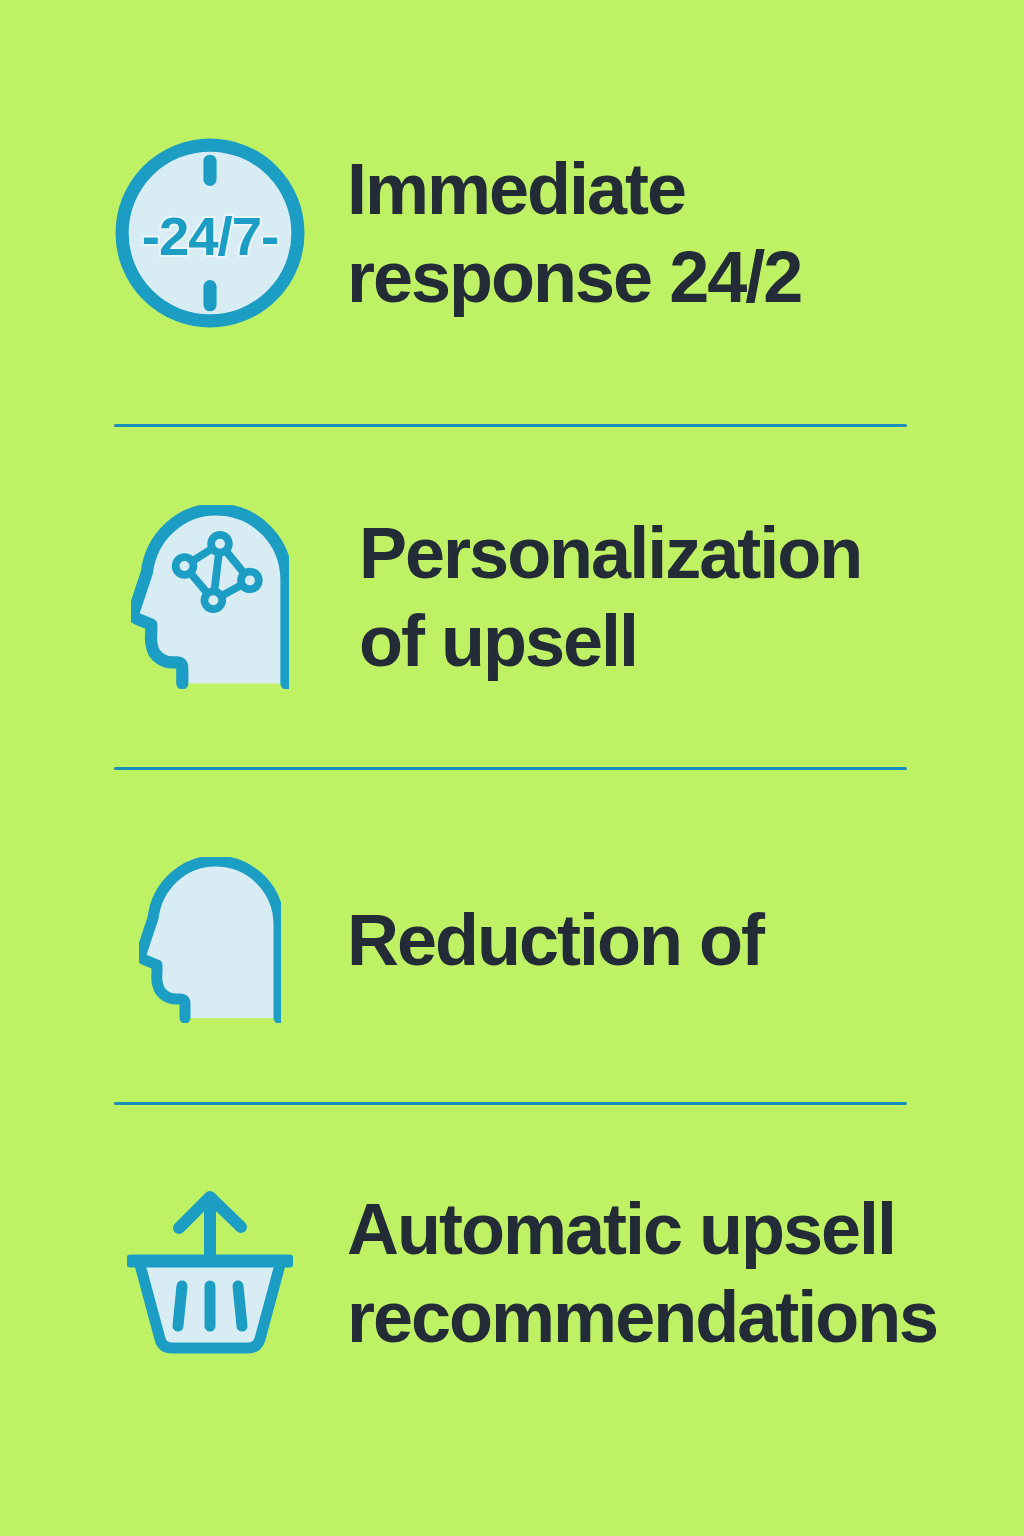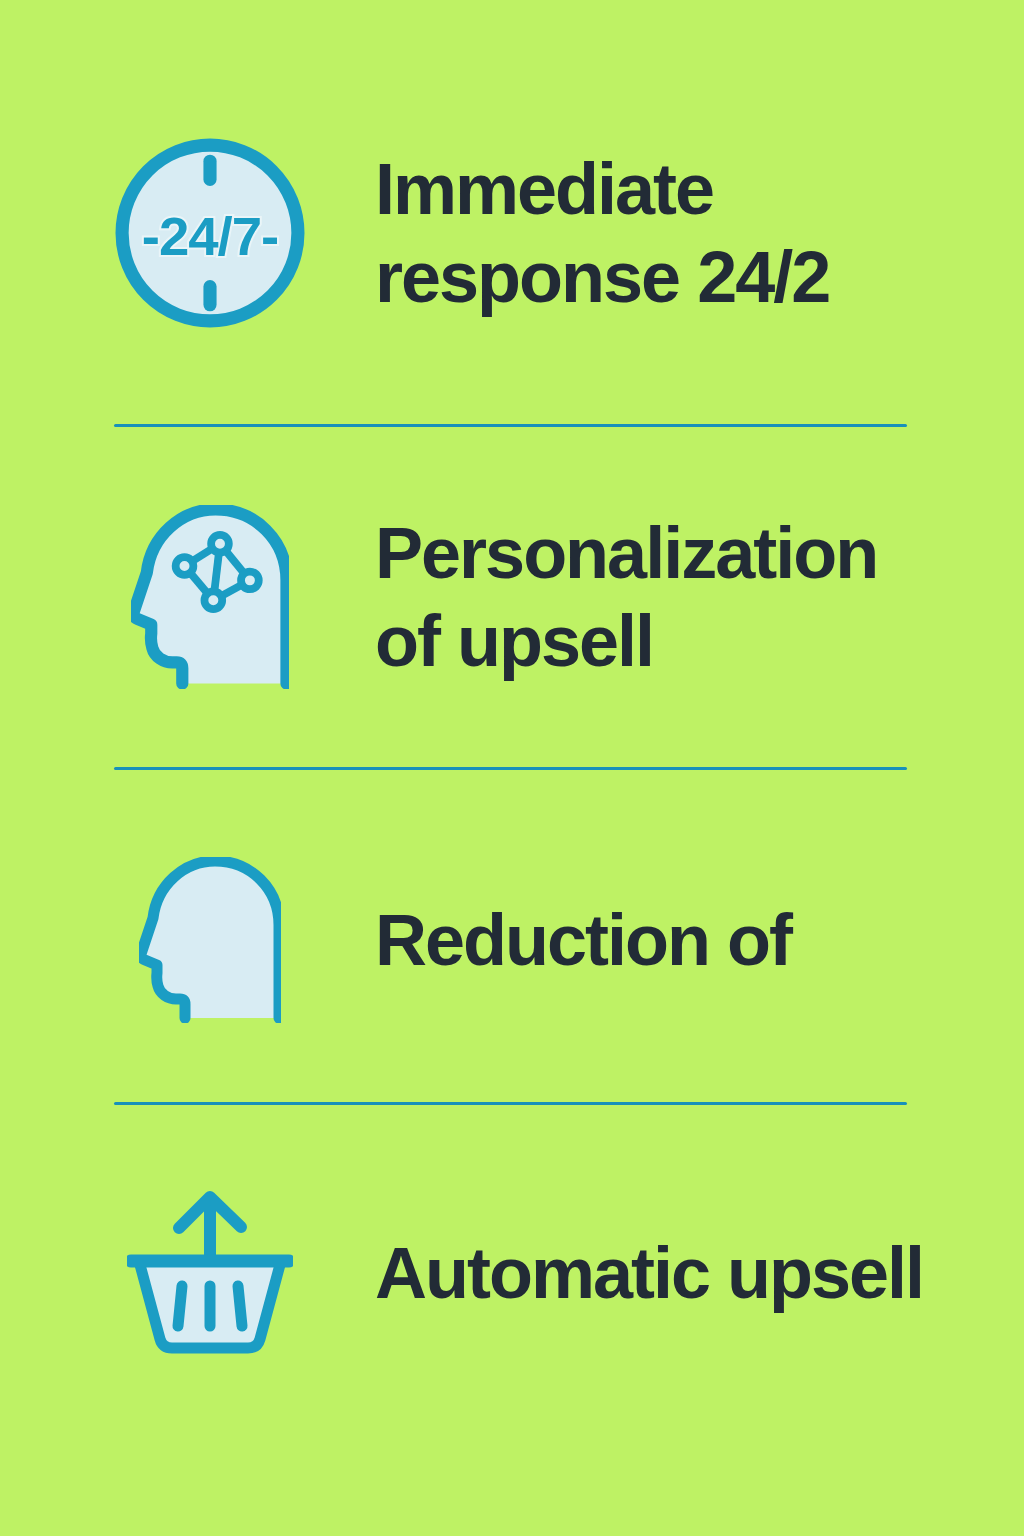--- a/index.html
+++ b/index.html
@@ -15,39 +15,39 @@
     font-family: "Liberation Sans", sans-serif;
     overflow: hidden;
   }
   .row {
     display: flex;
     align-items: center;
     padding-left: 105px;
     box-sizing: border-box;
   }
   .row-1 { height: 424px; padding-top: 42px; }
-  .row-2 { height: 340px; }
+  .row-2 { height: 340px; gap: 12px; }
   .row-3 { height: 332px; padding-top: 8px; }
   .row-4 { height: 431px; padding-bottom: 96px; }
   .divider {
     height: 3px;
     width: 793px;
     margin-left: 114px;
     background: #1791ba;
     border-radius: 2px;
   }
   .icon-box {
     flex: 0 0 210px;
     width: 210px;
     display: flex;
     justify-content: center;
     align-items: center;
   }
   .title {
-    margin-left: 60px;
+    margin-left: 32px;
     font-size: 72px;
     line-height: 88px;
     font-weight: 700;
     letter-spacing: -2px;
     color: #222b36;
     white-space: nowrap;
   }
   svg { display: block; }
 </style>
 </head>
@@ -121,16 +121,17 @@
         <line x1="4" y1="71" x2="162" y2="71" stroke="#1b9dc4" stroke-width="13" stroke-linecap="round"></line>
         <g stroke="#1b9dc4" stroke-width="11" stroke-linecap="round">
           <line x1="55" y1="96" x2="51" y2="136"></line>
           <line x1="83" y1="96" x2="83" y2="136"></line>
           <line x1="111" y1="96" x2="115" y2="136"></line>
         </g>
       </svg>
     </div>
     <div class="title">
       <div>Automatic upsell</div>
+      <div>recommendations</div>
     </div>
   </section>
 
 </div>
 
 </body></html>

